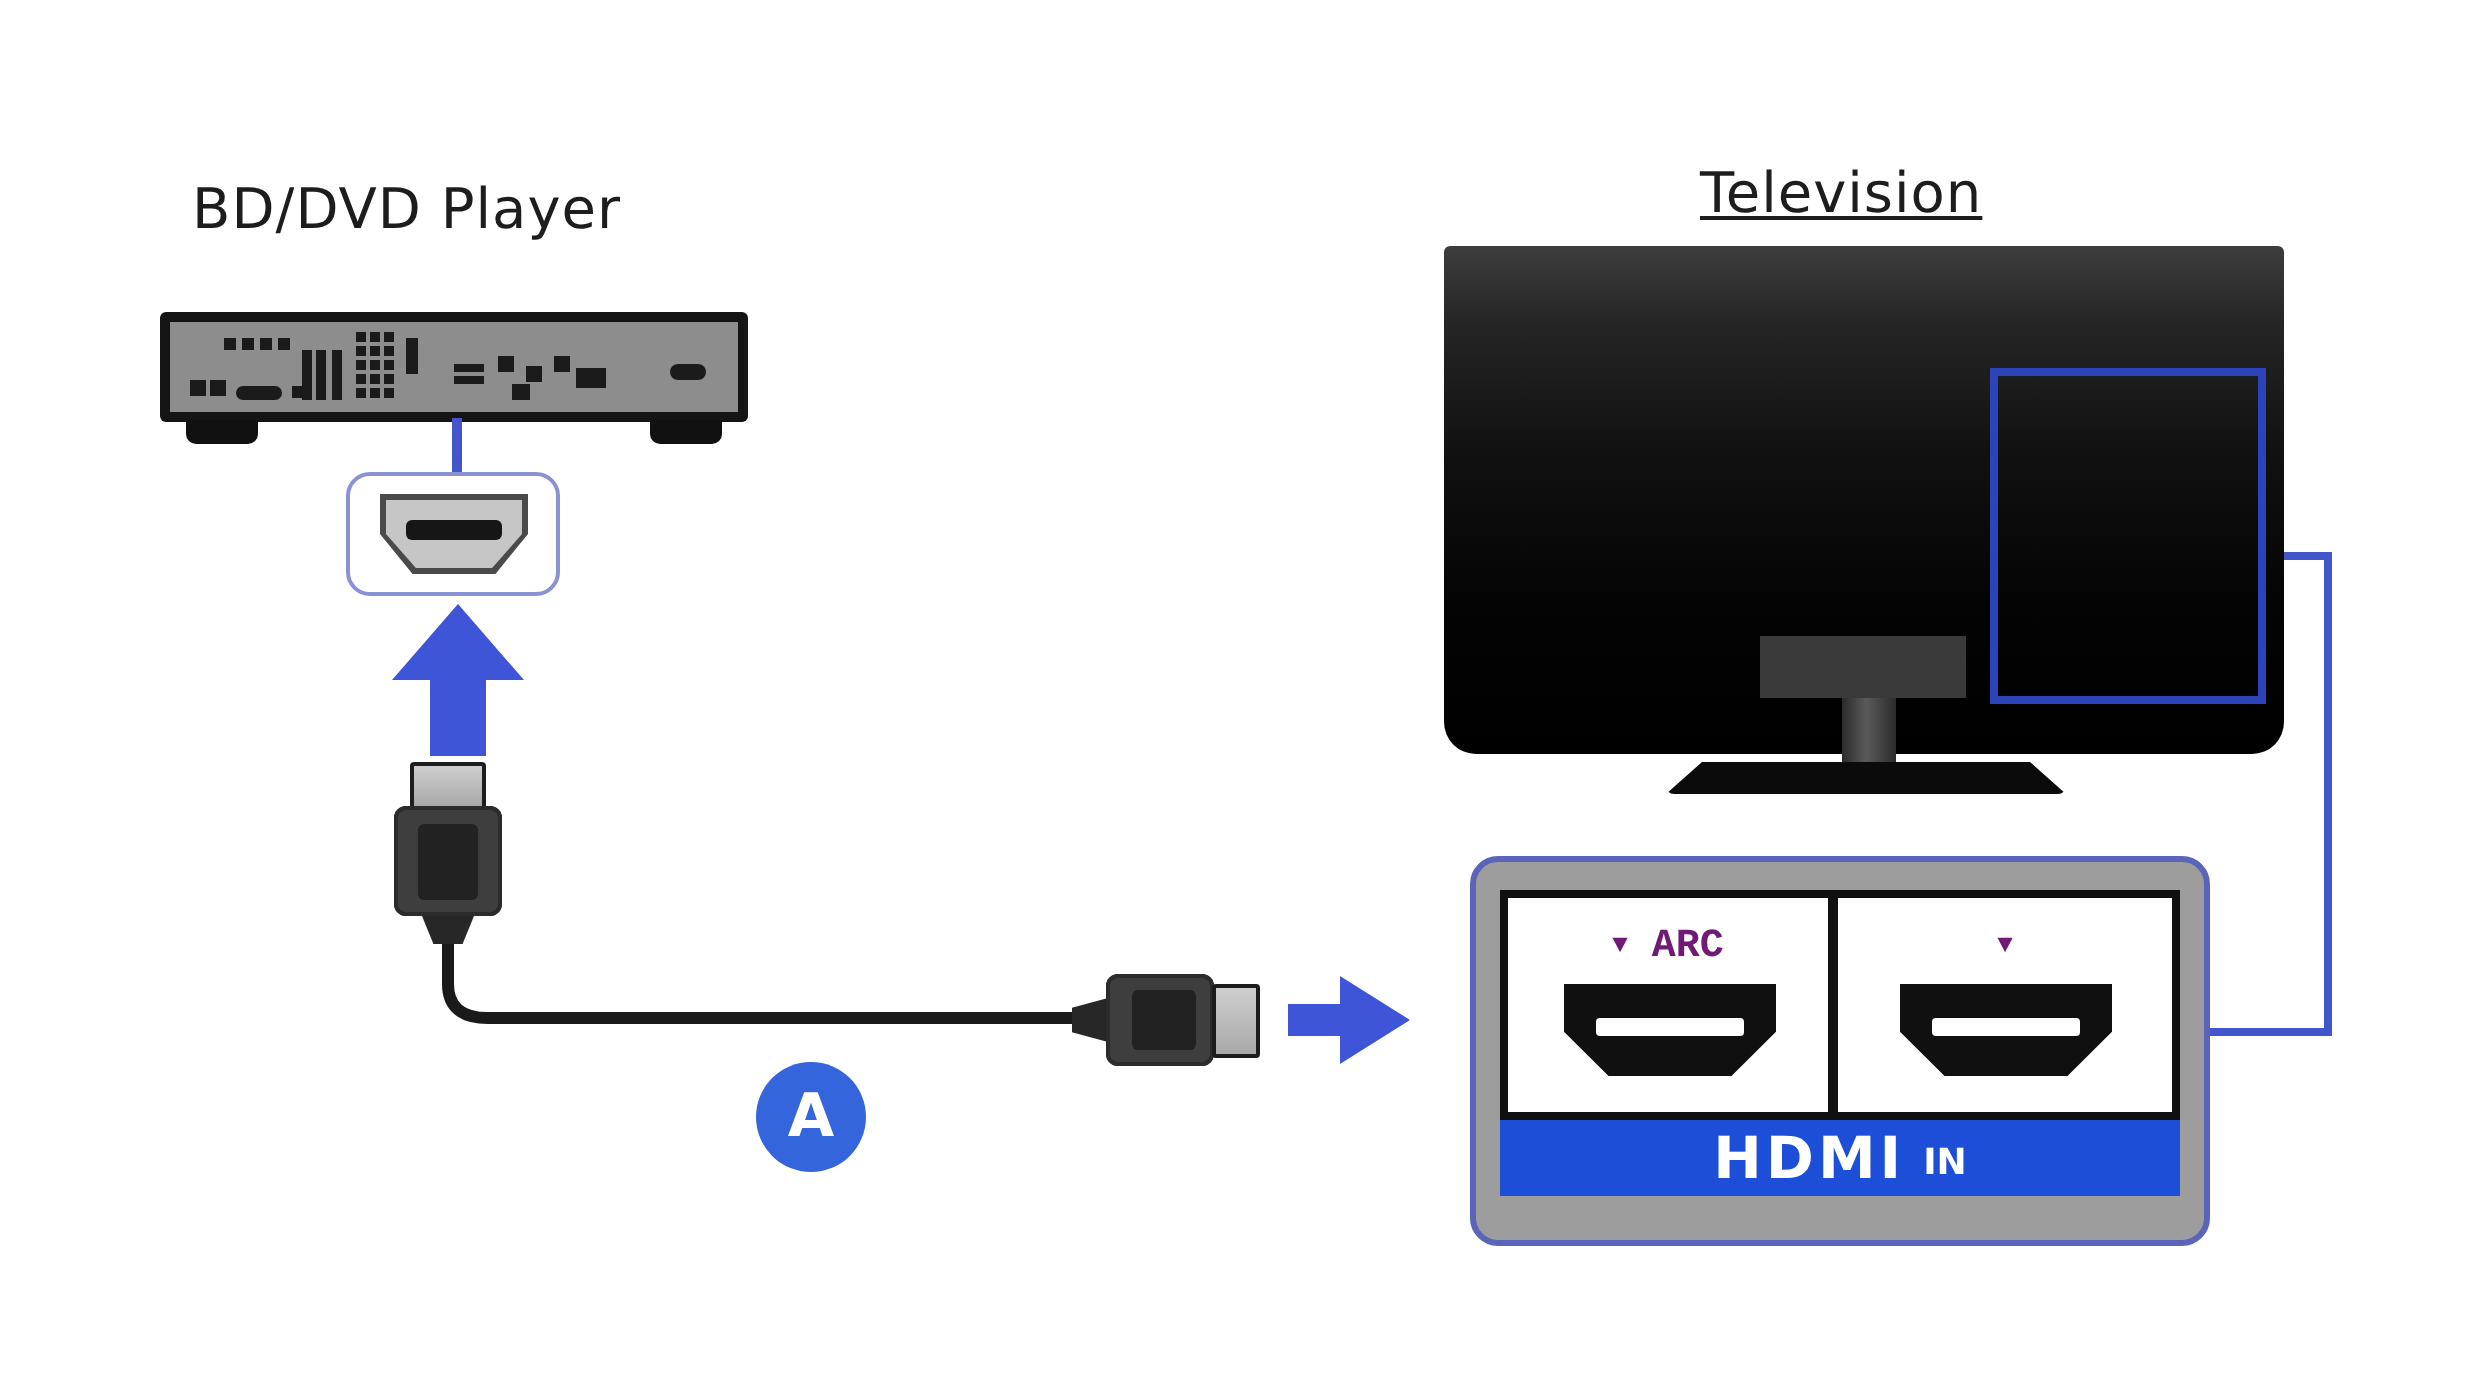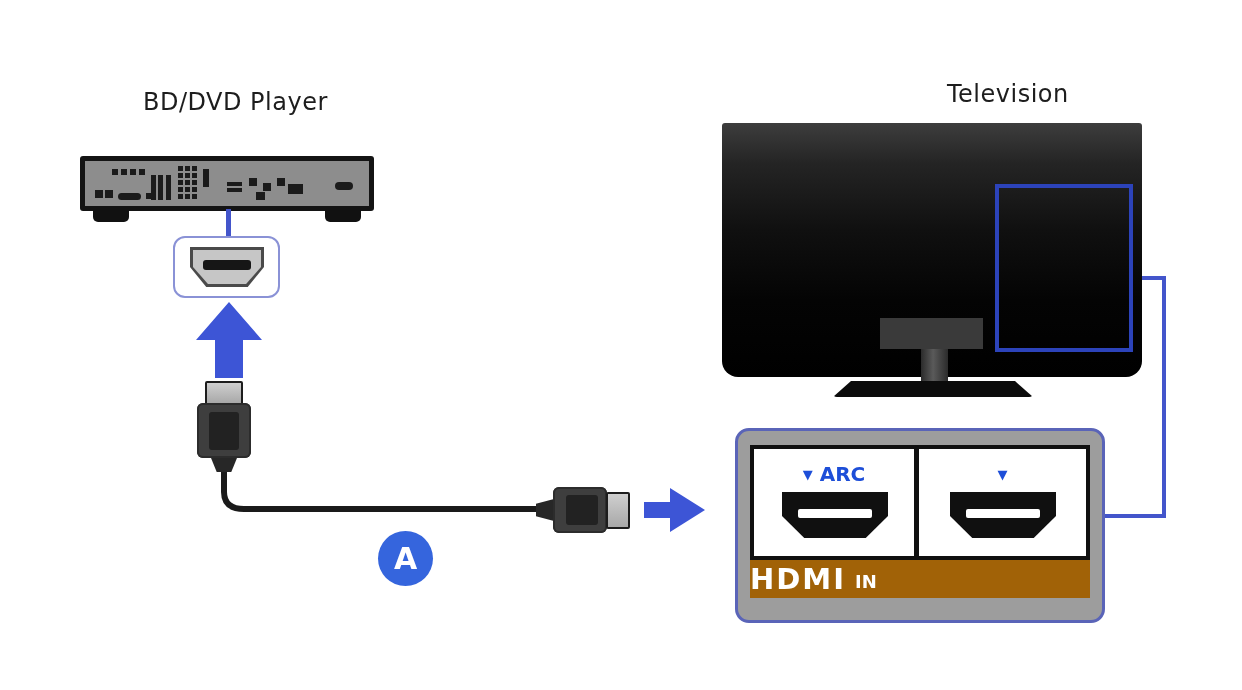--- a/index.html
+++ b/index.html
@@ -1,21 +1,21 @@
 <!DOCTYPE html>
 <html style="--accent_blue: #3d55d6; --badge_blue: #3565dd; --link_blue: #4355cb; --tv_outline_blue: #2c43ba; --panel_border_blue: #5a64b8; --port_box_border: #8a92d6; --cable_black: #1a1a1a;"><head>
 <meta charset="utf-8">
 <style>
   html,body{margin:0;padding:0;background:#ffffff;}
   .canvas{
     position:relative;width:1242px;height:690px;background:#ffffff;overflow:hidden;
     font-family:"DejaVu Sans","Liberation Sans",sans-serif;color:#1c1c1c;
   }
   .abs{position:absolute;}
-  .device-label{font-size:24px;font-weight:500;letter-spacing:0.5px;color:#1d1d1d;white-space:nowrap;margin-left:47px;}
+  .device-label{font-size:28px;font-weight:500;letter-spacing:0.5px;color:#1d1d1d;white-space:nowrap;}
 
   
   .overlay{position:absolute;left:0;top:0;width:1242px;height:690px;pointer-events:none;}
 
   
   .player-frame{left:80px;top:156px;width:294px;height:55px;background:#141414;border-radius:3px;}
   .player-inner{position:absolute;left:5px;top:5px;width:284px;height:45px;background:#8d8d8d;}
   .pp{position:absolute;background:#1b1b1b;}
   .pp.round{border-radius:4px;}
   .pp-grid{position:absolute;left:93px;top:5px;width:19px;height:33px;
@@ -60,28 +60,28 @@
   .tv-outline{left:995px;top:184px;width:138px;height:168px;box-sizing:border-box;
     border:4px solid var(--tv_outline_blue,#2c43ba);}
 
   
   .panel{left:735px;top:428px;width:370px;height:195px;background:#9d9d9d;
     border:3px solid var(--panel_border_blue,#5a64b8);border-radius:14px;box-sizing:border-box;}
   .panel-content{position:absolute;left:12px;top:14px;width:340px;height:153px;}
   .panel-white{position:relative;width:340px;height:115px;background:#fff;
     border:4px solid #101010;box-sizing:border-box;}
   .panel-divider{position:absolute;left:160px;top:0;width:5px;height:107px;background:#101010;}
-  .port-label{position:absolute;top:13px;font-weight:bold;font-size:20px;color:#1d4ed8;
-    text-align:center;white-space:nowrap;}
+  .port-label{position:absolute;top:13px;font-weight:bold;font-size:20px;color:#701a75;
+    text-align:center;white-space:nowrap;font-family:Liberation Mono, monospace;}
   .port-marker{font-size:13px;vertical-align:2px;}
   .panel-glyph{position:absolute;top:43px;width:106px;height:46px;background:#101010;
     clip-path:polygon(0 0,100% 0,100% 52%,79% 100%,21% 100%,0 52%);}
   .panel-glyph .slot{position:absolute;left:16px;top:17px;width:74px;height:9px;background:#fff;border-radius:2px;}
-  .panel-black{position:relative;width:340px;height:38px;background:#a16207;
-    display:flex;align-items:center;}
+  .panel-black{position:relative;width:340px;height:38px;background:#1d4ed8;
+    display:flex;align-items:center;justify-content:center;}
   .logo-hdmi{color:#fff;font-size:29px;font-weight:900;letter-spacing:2px;line-height:1;}
   .logo-in{color:#fff;font-size:18px;font-weight:800;margin-left:9px;line-height:1;padding-top:6px;}
 </style>
 </head>
 <body>
 
 <div class="canvas">
 
   <svg class="overlay" viewBox="0 0 1242 690">
     <path d="M224,466 L224,492 Q224,509 244,509 L553,509" fill="none" stroke="#1a1a1a" stroke-width="6" stroke-linecap="round"></path>
@@ -142,21 +142,21 @@
   <div class="abs boot-right" style="left:536px;top:499px;width:18px;height:22px;"></div>
   <div class="abs conn-body" style="left:553px;top:487px;width:54px;height:46px;">
     <div class="conn-core" style="left:13px;top:8px;width:32px;height:30px;"></div>
   </div>
   <div class="abs conn-tip" style="left:606px;top:492px;width:24px;height:37px;"></div>
 
   <svg class="abs" style="left:644px;top:487px;" width="62" height="46" viewBox="0 0 62 46">
     <polygon points="0,15 26,15 26,1 61,23 26,45 26,31 0,31" fill="#3d55d6"></polygon>
   </svg>
 
-  <div class="abs device-label" style="left:900px;top:80px;">Television</div>
+  <div class="abs device-label" style="left:850px;top:80px;text-decoration:underline;">Television</div>
 
   <div class="abs tv-body"></div>
   <div class="abs tv-mount"></div>
   <div class="abs tv-neck"></div>
   <div class="abs tv-base"></div>
   <div class="abs tv-outline"></div>
 
   <div class="abs panel">
     <div class="panel-content">
       <div class="panel-white">

